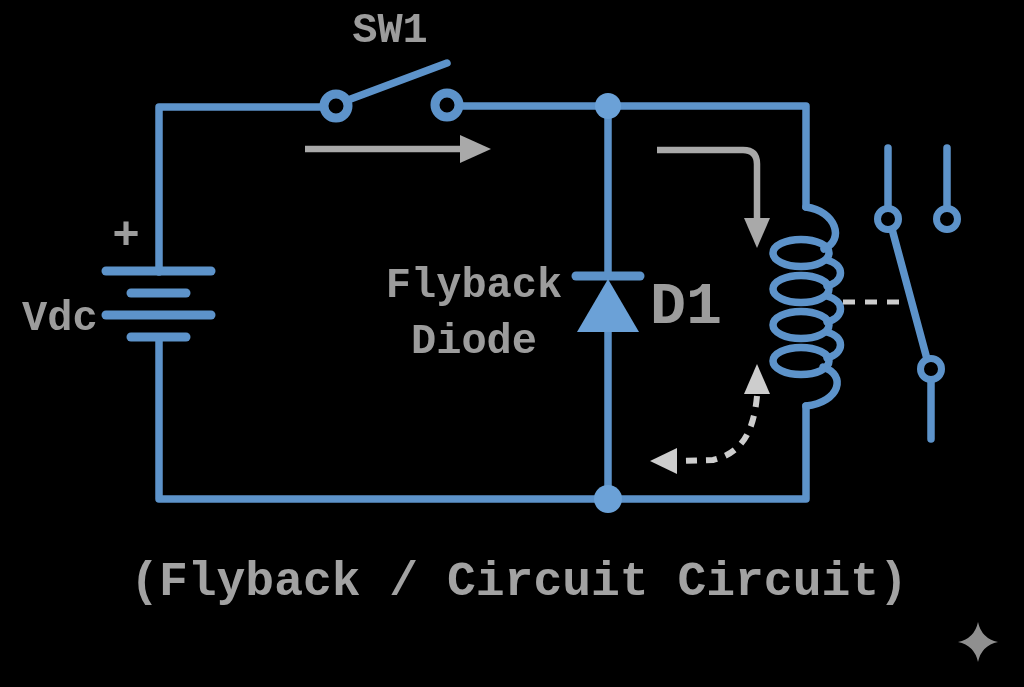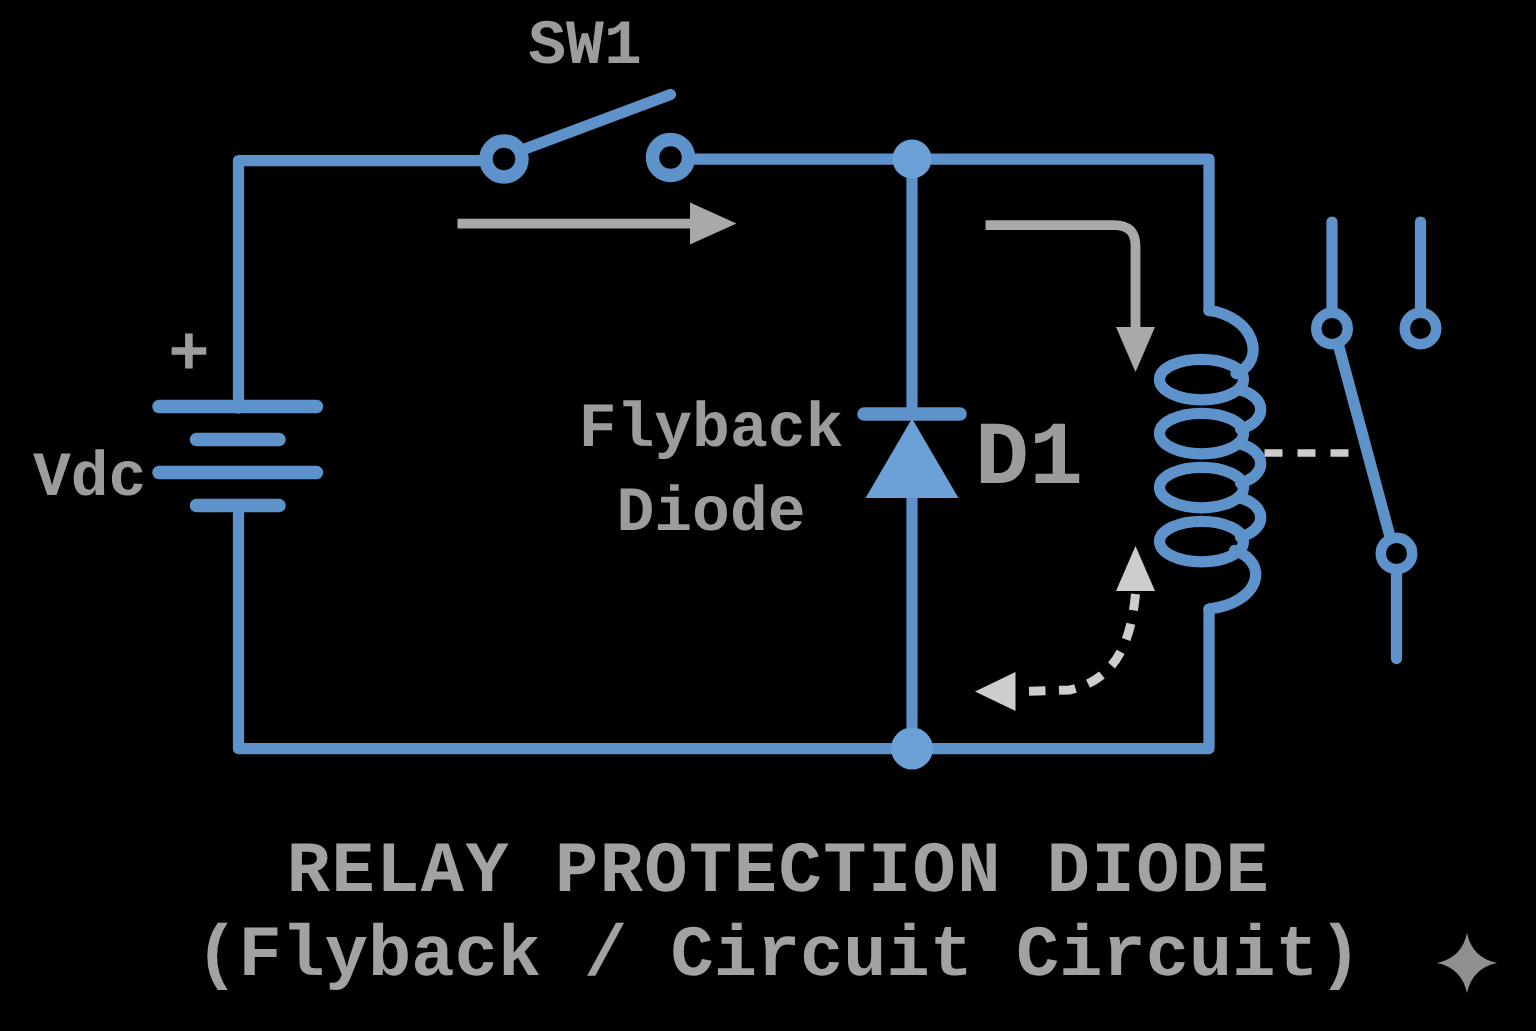--- a/index.html
+++ b/index.html
@@ -143,17 +143,16 @@
   <div class="lbl lbl-vdc">Vdc</div>
 
   <div class="lbl lbl-flyback">
     <div>Flyback</div>
     <div>Diode</div>
   </div>
 
   <div class="lbl lbl-d1">D1</div>
 
   <div class="title-block">
-    <div class="title-line1">RELAY PROTECTION DIODE</div>
     <div class="title-line2">(Flyback / Circuit Circuit)</div>
   </div>
 
 </div>
 
 </body></html>

